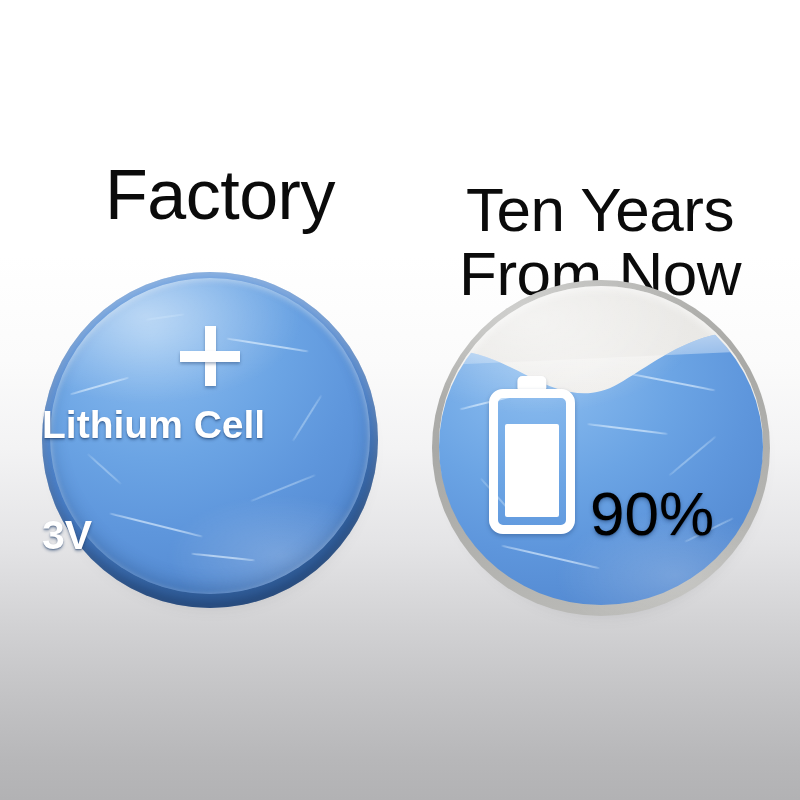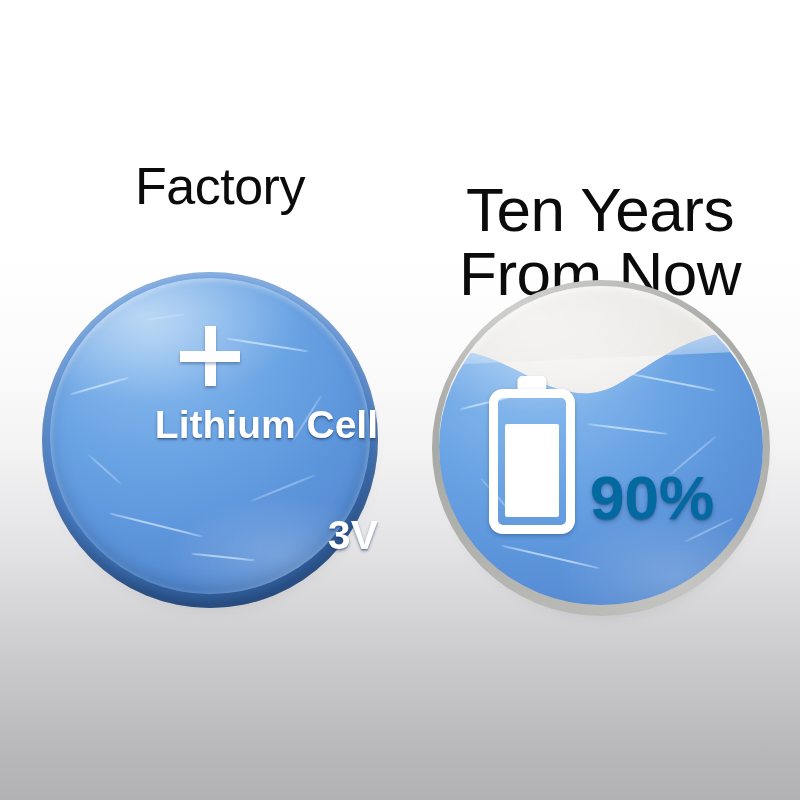--- a/index.html
+++ b/index.html
@@ -36,21 +36,21 @@
     color: #0b0b0b;
     font-weight: 400;
     line-height: 1.0;
     letter-spacing: -0.5px;
     white-space: pre-line;
   }
   #heading-left {
     left: 20px;
     top: 160px;
     width: 400px;
-    font-size: 52px;
+    font-size: 70px;
   }
   #heading-right {
     left: 400px;
     top: 158px;
     width: 400px;
     font-size: 62px;
     line-height: 1.03;
     margin-top: 20px;
   }
 
@@ -140,21 +140,21 @@
     filter: blur(0.6px);
     pointer-events: none;
   }
   .scratch.dim { background: rgba(205,228,250,0.42); }
 
   
   .coin-label {
     position: absolute;
     left: 0;
     right: 0;
-    text-align: right;
+    text-align: left;
     color: #ffffff;
     font-weight: bold;
     text-shadow:
       0 2px 3px rgba(25,55,100,0.45),
       0 1px 1px rgba(25,55,100,0.35);
     white-space: nowrap;
     pointer-events: none;
   }
   .plus-sign {
     position: absolute;
@@ -250,27 +250,28 @@
     box-sizing: border-box;
     box-shadow: 0 2px 4px rgba(25,55,100,0.35);
   }
   .batt-fill {
     position: absolute;
     background: #ffffff;
     border-radius: 2px;
   }
   .pct-text {
     position: absolute;
-    color: #0369a1;
-    font-weight: bold;
+    color: #000000;
+    font-weight: normal;
     white-space: nowrap;
     text-shadow:
       0 2px 4px rgba(25,55,100,0.45),
       0 1px 1px rgba(25,55,100,0.35);
     pointer-events: none;
+    margin-top: 16px;
   }
 </style>
 </head>
 <body>
 
 <div id="stage">
 
   <div>
 
     <div class="heading" id="heading-left">Factory</div>

